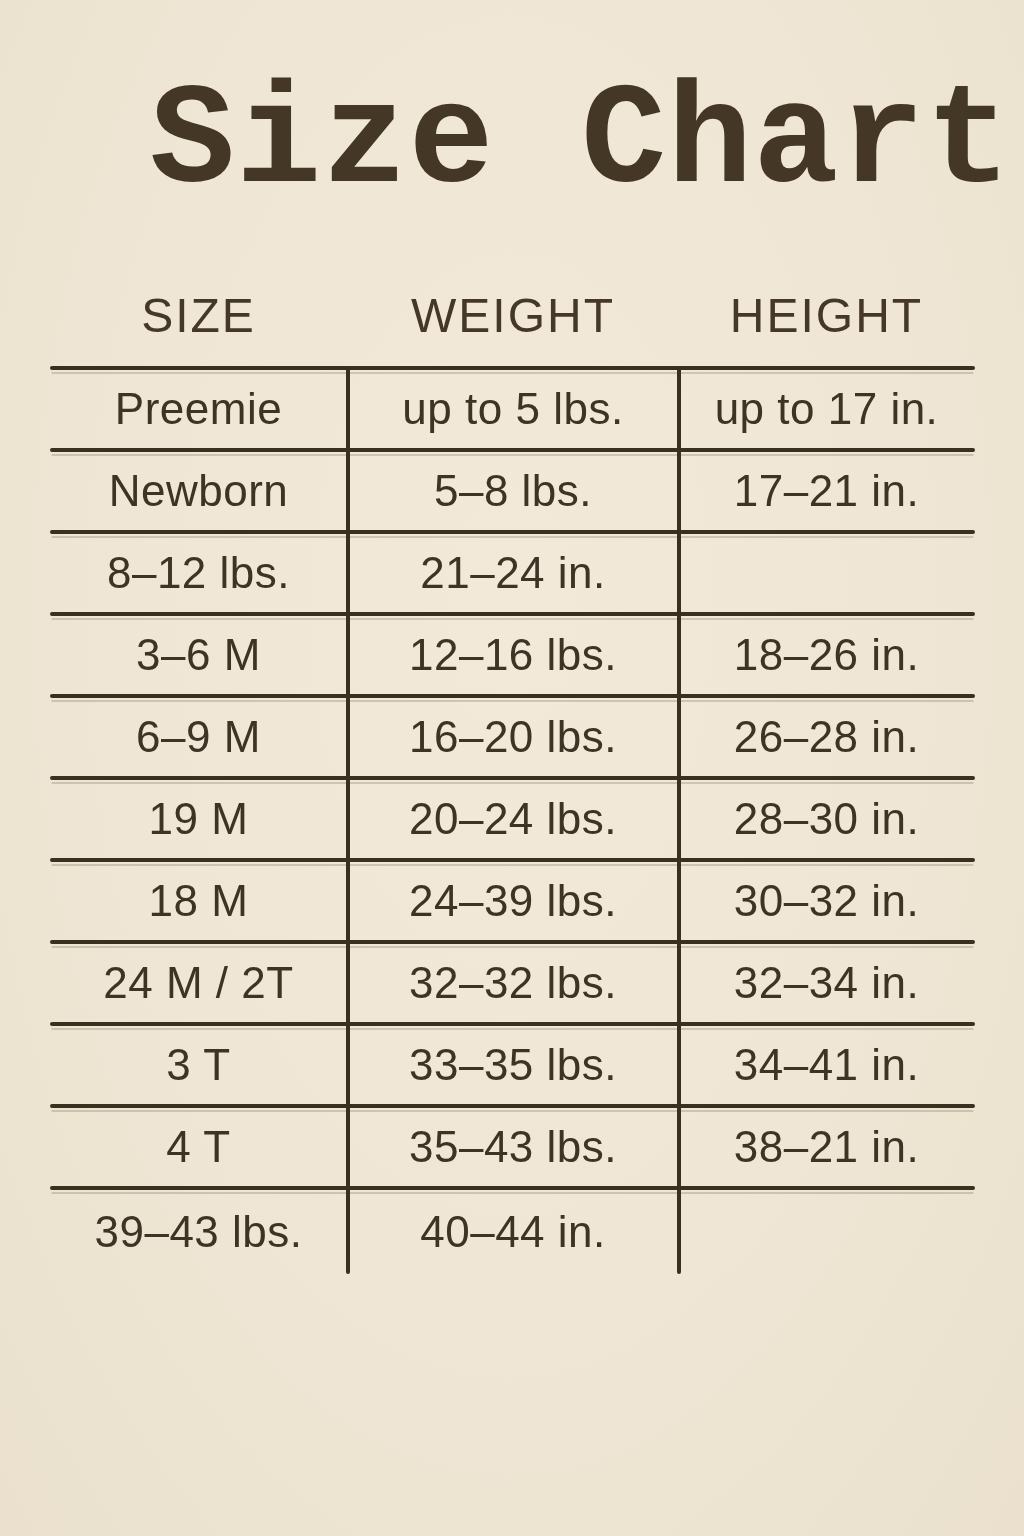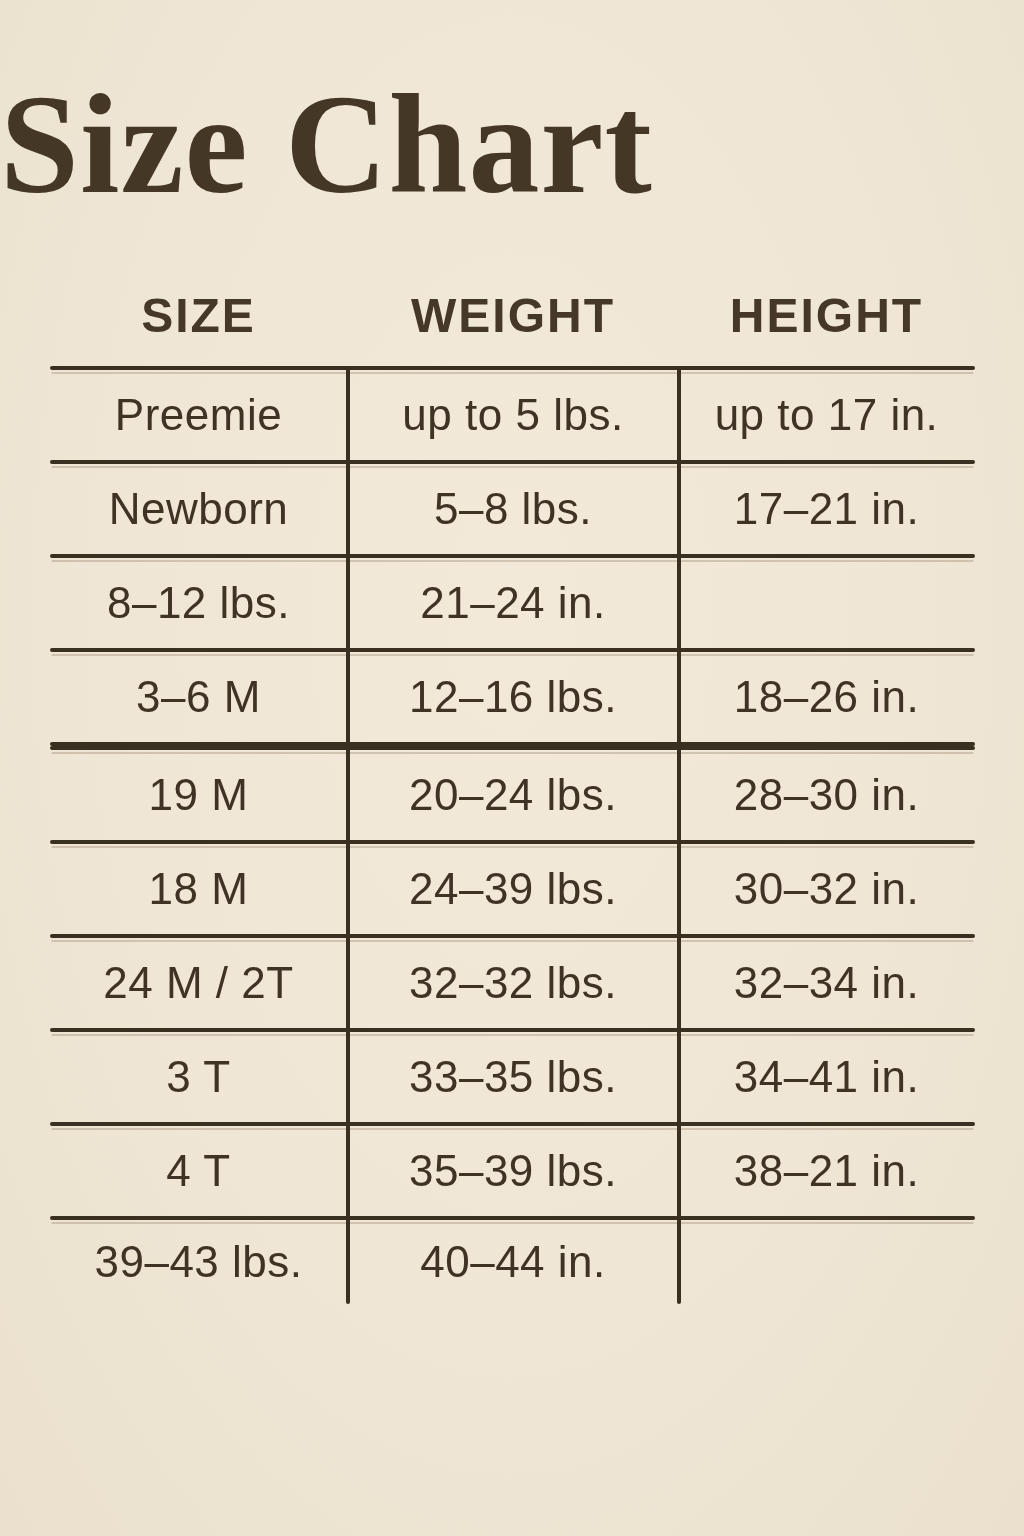--- a/index.html
+++ b/index.html
@@ -7,59 +7,59 @@
     padding: 0;
   }
   body {
     width: 1024px;
     height: 1536px;
     background: radial-gradient(ellipse at 50% 40%, #f2e9d9 0%, #efe6d5 55%, #eae0cd 100%);
     font-family: "Liberation Sans", "DejaVu Sans", sans-serif;
     overflow: hidden;
   }
   .page-title {
-    margin: 66px 0 0 0;
-    text-align: left;
-    font-family: Liberation Serif, serif;
+    margin: 66px 12px 0 0;
+    text-align: right;
+    font-family: Liberation Mono, monospace;
     font-weight: 700;
     font-size: 142px;
     line-height: 1.1;
     color: #443726;
     letter-spacing: 1px;
   }
   .size-table {
     width: 925px;
     margin: 42px auto 0 auto;
   }
   .header-row {
     display: grid;
     grid-template-columns: 298px 331px 296px;
     height: 102px;
     align-items: center;
   }
   .header-cell {
     text-align: center;
     font-size: 48px;
-    font-weight: 700;
+    font-weight: 400;
     letter-spacing: 2px;
     color: #463829;
   }
   .table-body {
     position: relative;
   }
   .hline {
     height: 4px;
     background: #3a3021;
     border-radius: 3px;
     box-shadow: 0 5px 0 -1.5px rgba(112, 94, 66, 0.5);
   }
   .row {
     display: grid;
     grid-template-columns: 298px 331px 296px;
-    height: 90px;
+    height: 78px;
     align-items: center;
   }
   .row.last {
     height: 84px;
   }
   .cell {
     text-align: center;
     font-size: 44px;
     color: #3e3325;
     letter-spacing: 0.5px;
@@ -112,20 +112,25 @@
     </div>
 
     <div class="hline"></div>
     <div class="row">
       <div class="cell">3–6 M</div>
       <div class="cell">12–16 lbs.</div>
       <div class="cell">18–26 in.</div>
     </div>
 
     <div class="hline"></div>
+    <div class="row">
+      <div class="cell">6–9 M</div>
+      <div class="cell">16–20 lbs.</div>
+      <div class="cell">26–28 in.</div>
+    </div>
 
     <div class="hline"></div>
     <div class="row">
       <div class="cell">19 M</div>
       <div class="cell">20–24 lbs.</div>
       <div class="cell">28–30 in.</div>
     </div>
 
     <div class="hline"></div>
     <div class="row">
@@ -144,21 +149,21 @@
     <div class="hline"></div>
     <div class="row">
       <div class="cell">3 T</div>
       <div class="cell">33–35 lbs.</div>
       <div class="cell">34–41 in.</div>
     </div>
 
     <div class="hline"></div>
     <div class="row">
       <div class="cell">4 T</div>
-      <div class="cell">35–39 lbs.</div>
+      <div class="cell">35–43 lbs.</div>
       <div class="cell">38–21 in.</div>
     </div>
 
     <div class="hline"></div>
     <div class="row last">
       <div class="cell">39–43 lbs.</div>
       <div class="cell">40–44 in.</div>
     </div>
   </div>
 </div>

